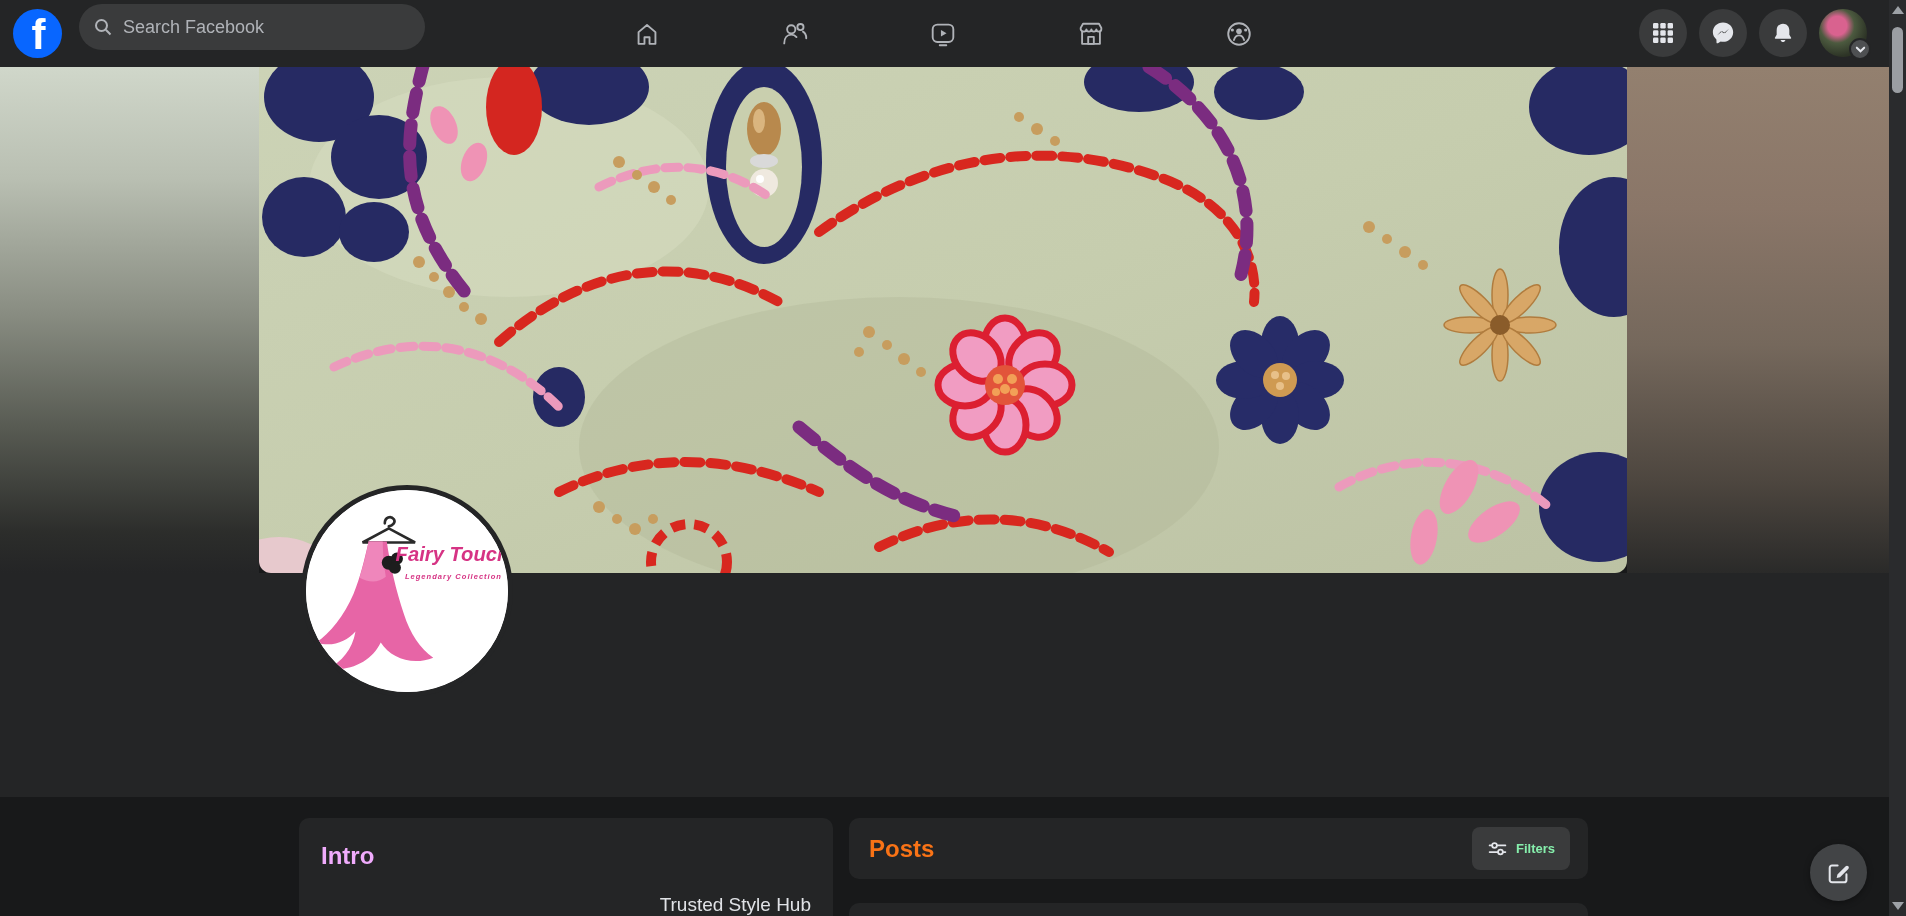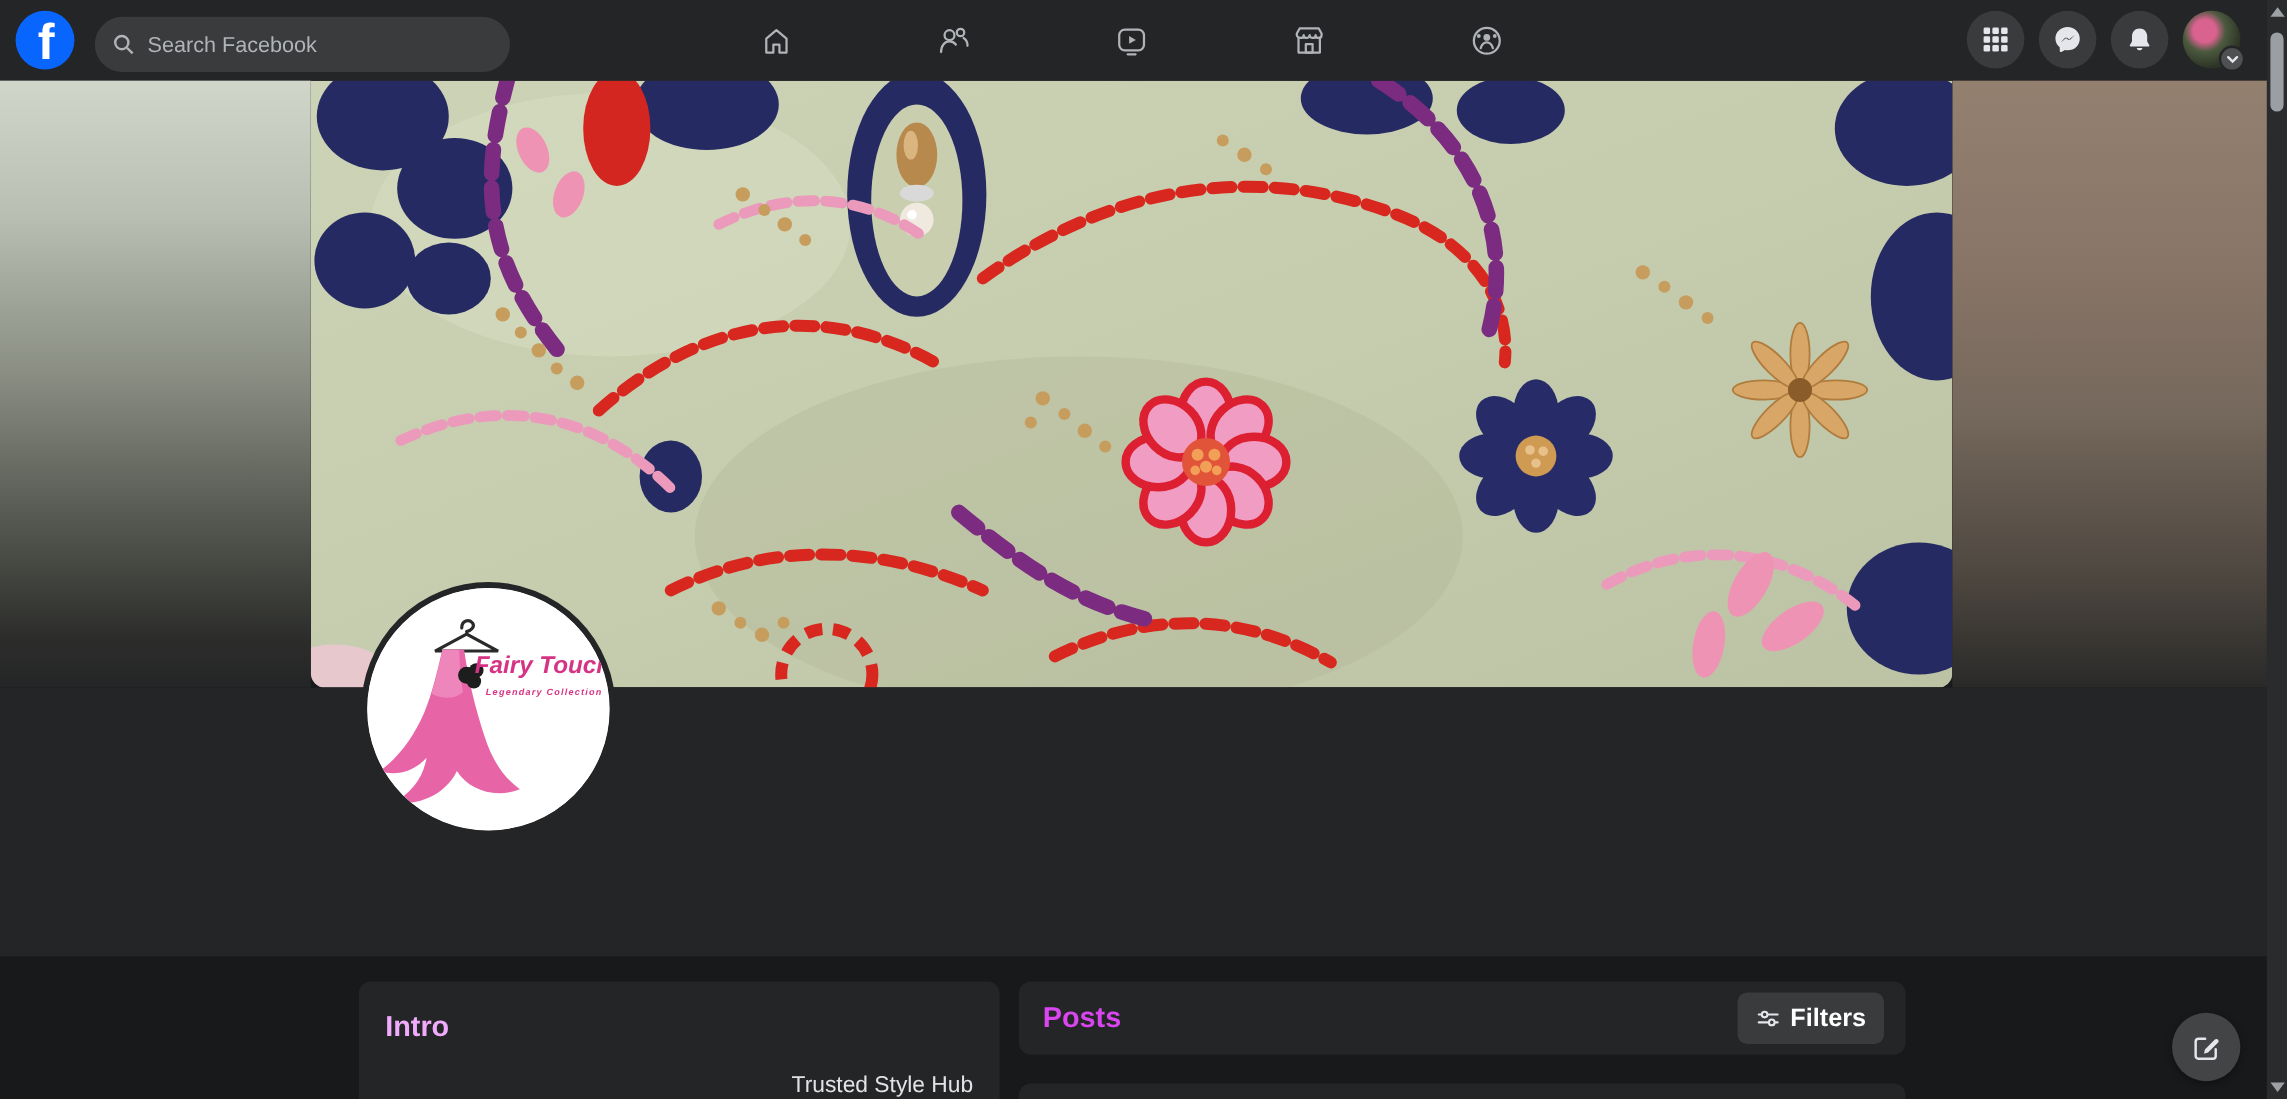--- a/index.html
+++ b/index.html
@@ -5,21 +5,21 @@
   html,body{margin:0;padding:0;background:#18191a;}
   *{box-sizing:border-box;font-family:"Liberation Sans","DejaVu Sans",sans-serif;}
   #app{position:relative;width:1906px;height:916px;overflow:hidden;background:#18191a;}
 
   
   .navbar{position:absolute;left:0;top:0;width:1906px;height:67px;background:#242526;z-index:50;}
   .fb-logo{position:absolute;left:13px;top:9px;width:49px;height:49px;border-radius:50%;
     background:#0866ff;color:#fff;display:flex;align-items:flex-end;justify-content:center;
     font-weight:bold;font-size:42px;line-height:46px;cursor:pointer;overflow:hidden;}
   .fb-logo span{transform:translateX(1px);}
-  .search-pill{position:absolute;left:79px;top:14px;width:346px;height:46px;border-radius:23px;
+  .search-pill{position:absolute;left:79px;top:4px;width:346px;height:46px;border-radius:23px;
     background:#3a3b3c;display:flex;align-items:center;padding:0 14px;gap:8px;}
   .search-pill input{background:transparent;border:none;outline:none;color:#e4e6eb;font-size:18px;width:260px;}
   .search-pill input::placeholder{color:#b0b3b8;}
   .nav-center{position:absolute;left:573px;top:0;height:67px;display:flex;}
   .nav-tab{width:148px;height:62px;margin-top:3px;border-radius:10px;display:flex;align-items:center;justify-content:center;cursor:pointer;}
   .nav-tab svg{stroke:#b0b3b8;}
   .nav-right{position:absolute;left:1639px;top:9px;display:flex;gap:12px;}
   .nav-circle{width:48px;height:48px;border-radius:50%;background:#3a3b3c;display:flex;align-items:center;justify-content:center;cursor:pointer;position:relative;}
   .avatar-btn{background:radial-gradient(circle at 38% 35%,#d9628f 0 22%,#4c5a3f 40%,#2e3527 70%,#202418 100%);overflow:visible;}
   .avatar-badge{position:absolute;right:-4px;bottom:-3px;width:22px;height:22px;border-radius:50%;
@@ -38,22 +38,22 @@
   .page-header{position:absolute;left:0;top:573px;width:1906px;height:224px;background:#242526;}
   .profile-pic{position:absolute;left:301px;top:485px;width:212px;height:212px;border-radius:50%;
     background:#fff;border:5px solid #242526;overflow:hidden;z-index:20;cursor:pointer;}
 
   
   .card{position:absolute;background:#242526;border-radius:10px;}
   .intro-card{left:299px;top:818px;width:534px;height:140px;padding:24px 22px;}
   .intro-card h2{margin:0;color:#f0abfc;font-size:24px;font-weight:bold;}
   .intro-line{margin-top:24px;text-align:right;color:#e0e2e6;font-size:19px;}
   .posts-card{left:849px;top:818px;width:739px;height:61px;display:flex;align-items:center;justify-content:space-between;padding:0 18px 0 20px;}
-  .posts-card h2{margin:0;color:#d946ef;font-size:24px;font-weight:bold;}
-  .filters-btn{height:43px;border:none;border-radius:8px;background:#3a3b3c;color:#ffffff;font-size:21px;
+  .posts-card h2{margin:0;color:#f97316;font-size:24px;font-weight:bold;}
+  .filters-btn{height:43px;border:none;border-radius:8px;background:#3a3b3c;color:#86efac;font-size:13px;
     font-weight:bold;display:flex;align-items:center;gap:8px;padding:0 15px;cursor:pointer;}
   .next-card{left:849px;top:903px;width:739px;height:44px;border-radius:10px 10px 0 0;}
   .compose-btn{position:absolute;left:1810px;top:844px;width:57px;height:57px;border-radius:50%;background:#424446;
     display:flex;align-items:center;justify-content:center;cursor:pointer;z-index:40;
     box-shadow:0 2px 6px rgba(0,0,0,.35);}
 
   
   .scrollbar{position:absolute;right:0;top:0;width:17px;height:916px;background:#2a2b2d;z-index:60;}
   .sb-arrow{position:absolute;left:0;width:17px;height:16px;display:flex;align-items:center;justify-content:center;cursor:pointer;}
   .sb-up{top:2px;} .sb-down{top:898px;}

